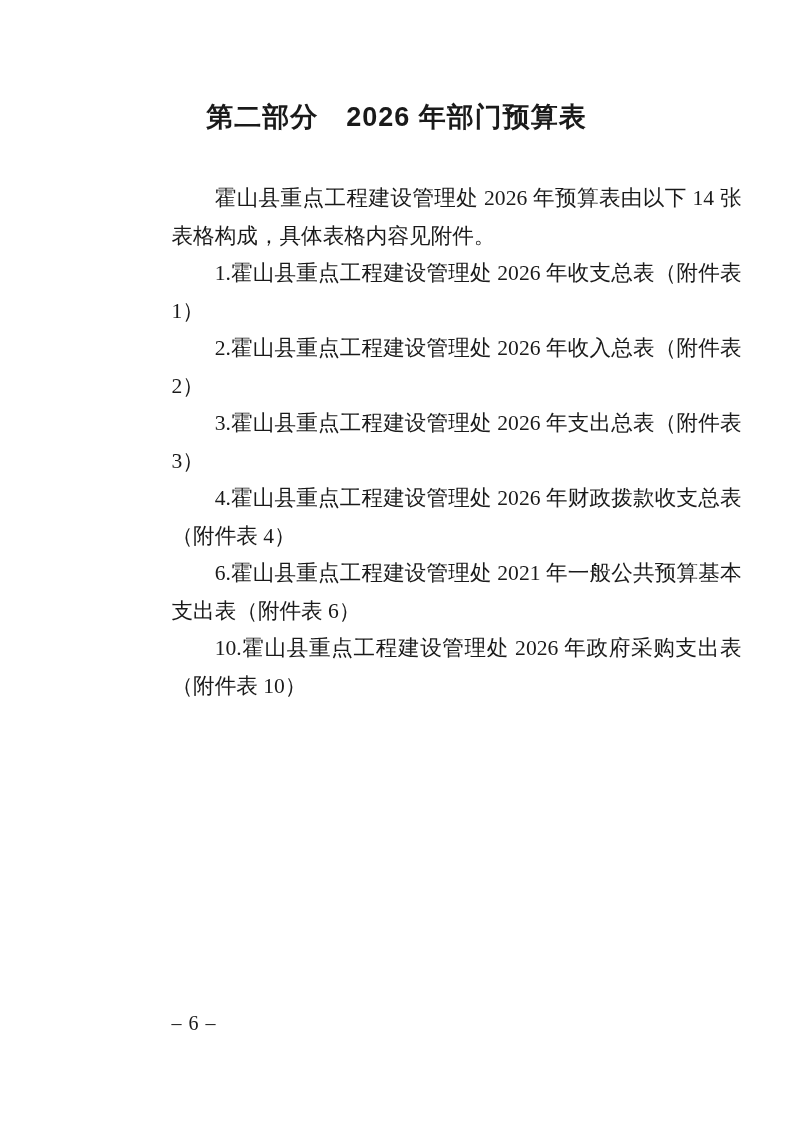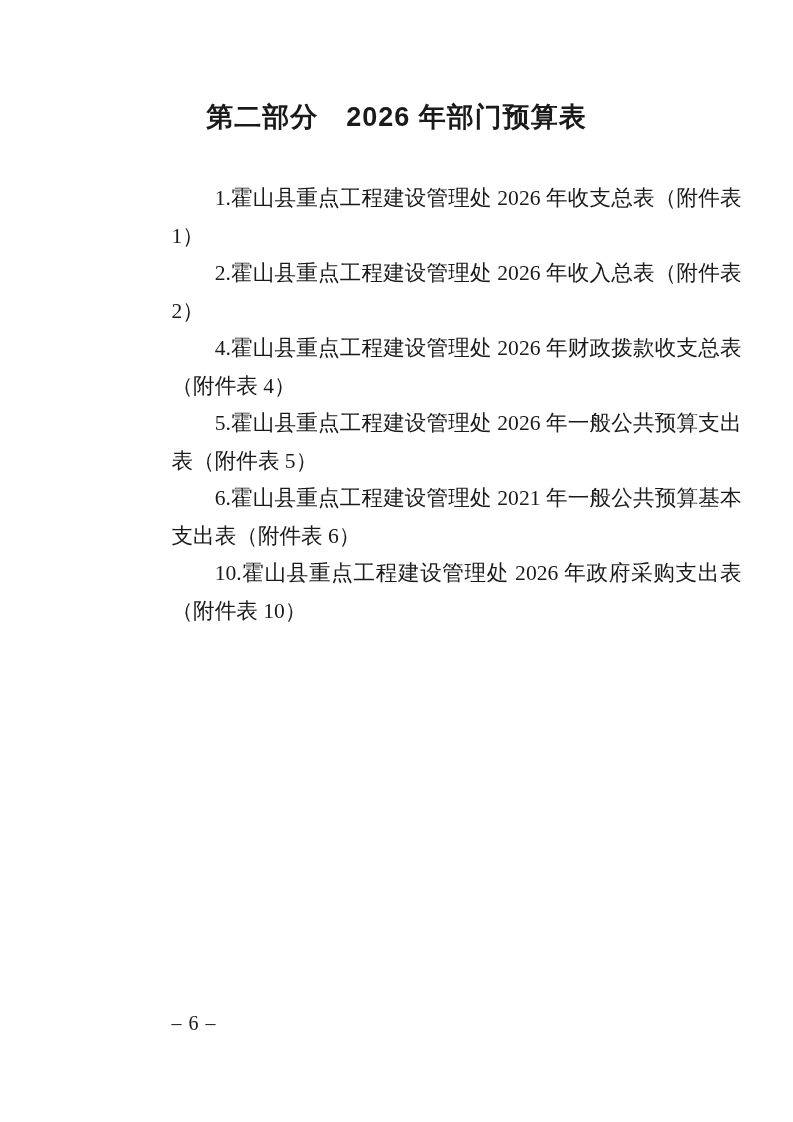--- a/index.html
+++ b/index.html
@@ -54,24 +54,25 @@
   }
 </style>
 </head>
 <body>
 
 <div class="page">
 
   <h1 class="doc-title">第二部分　2026 年部门预算表</h1>
 
   <div class="content">
+    <p>霍山县重点工程建设管理处 2026 年预算表由以下 14 张表格构成，具体表格内容见附件。</p>
 
     <p>1.霍山县重点工程建设管理处 2026 年收支总表（附件表 1）</p>
     <p>2.霍山县重点工程建设管理处 2026 年收入总表（附件表 2）</p>
+    <p>3.霍山县重点工程建设管理处 2026 年支出总表（附件表 3）</p>
     <p>4.霍山县重点工程建设管理处 2026 年财政拨款收支总表（附件表 4）</p>
-    <p>5.霍山县重点工程建设管理处 2026 年一般公共预算支出表（附件表 5）</p>
     <p>6.霍山县重点工程建设管理处 2021 年一般公共预算基本支出表（附件表 6）</p>
     <p>10.霍山县重点工程建设管理处 2026 年政府采购支出表（附件表 10）</p>
   </div>
 
   <div class="page-number">– 6 –</div>
 
 </div>
 
 </body></html>

